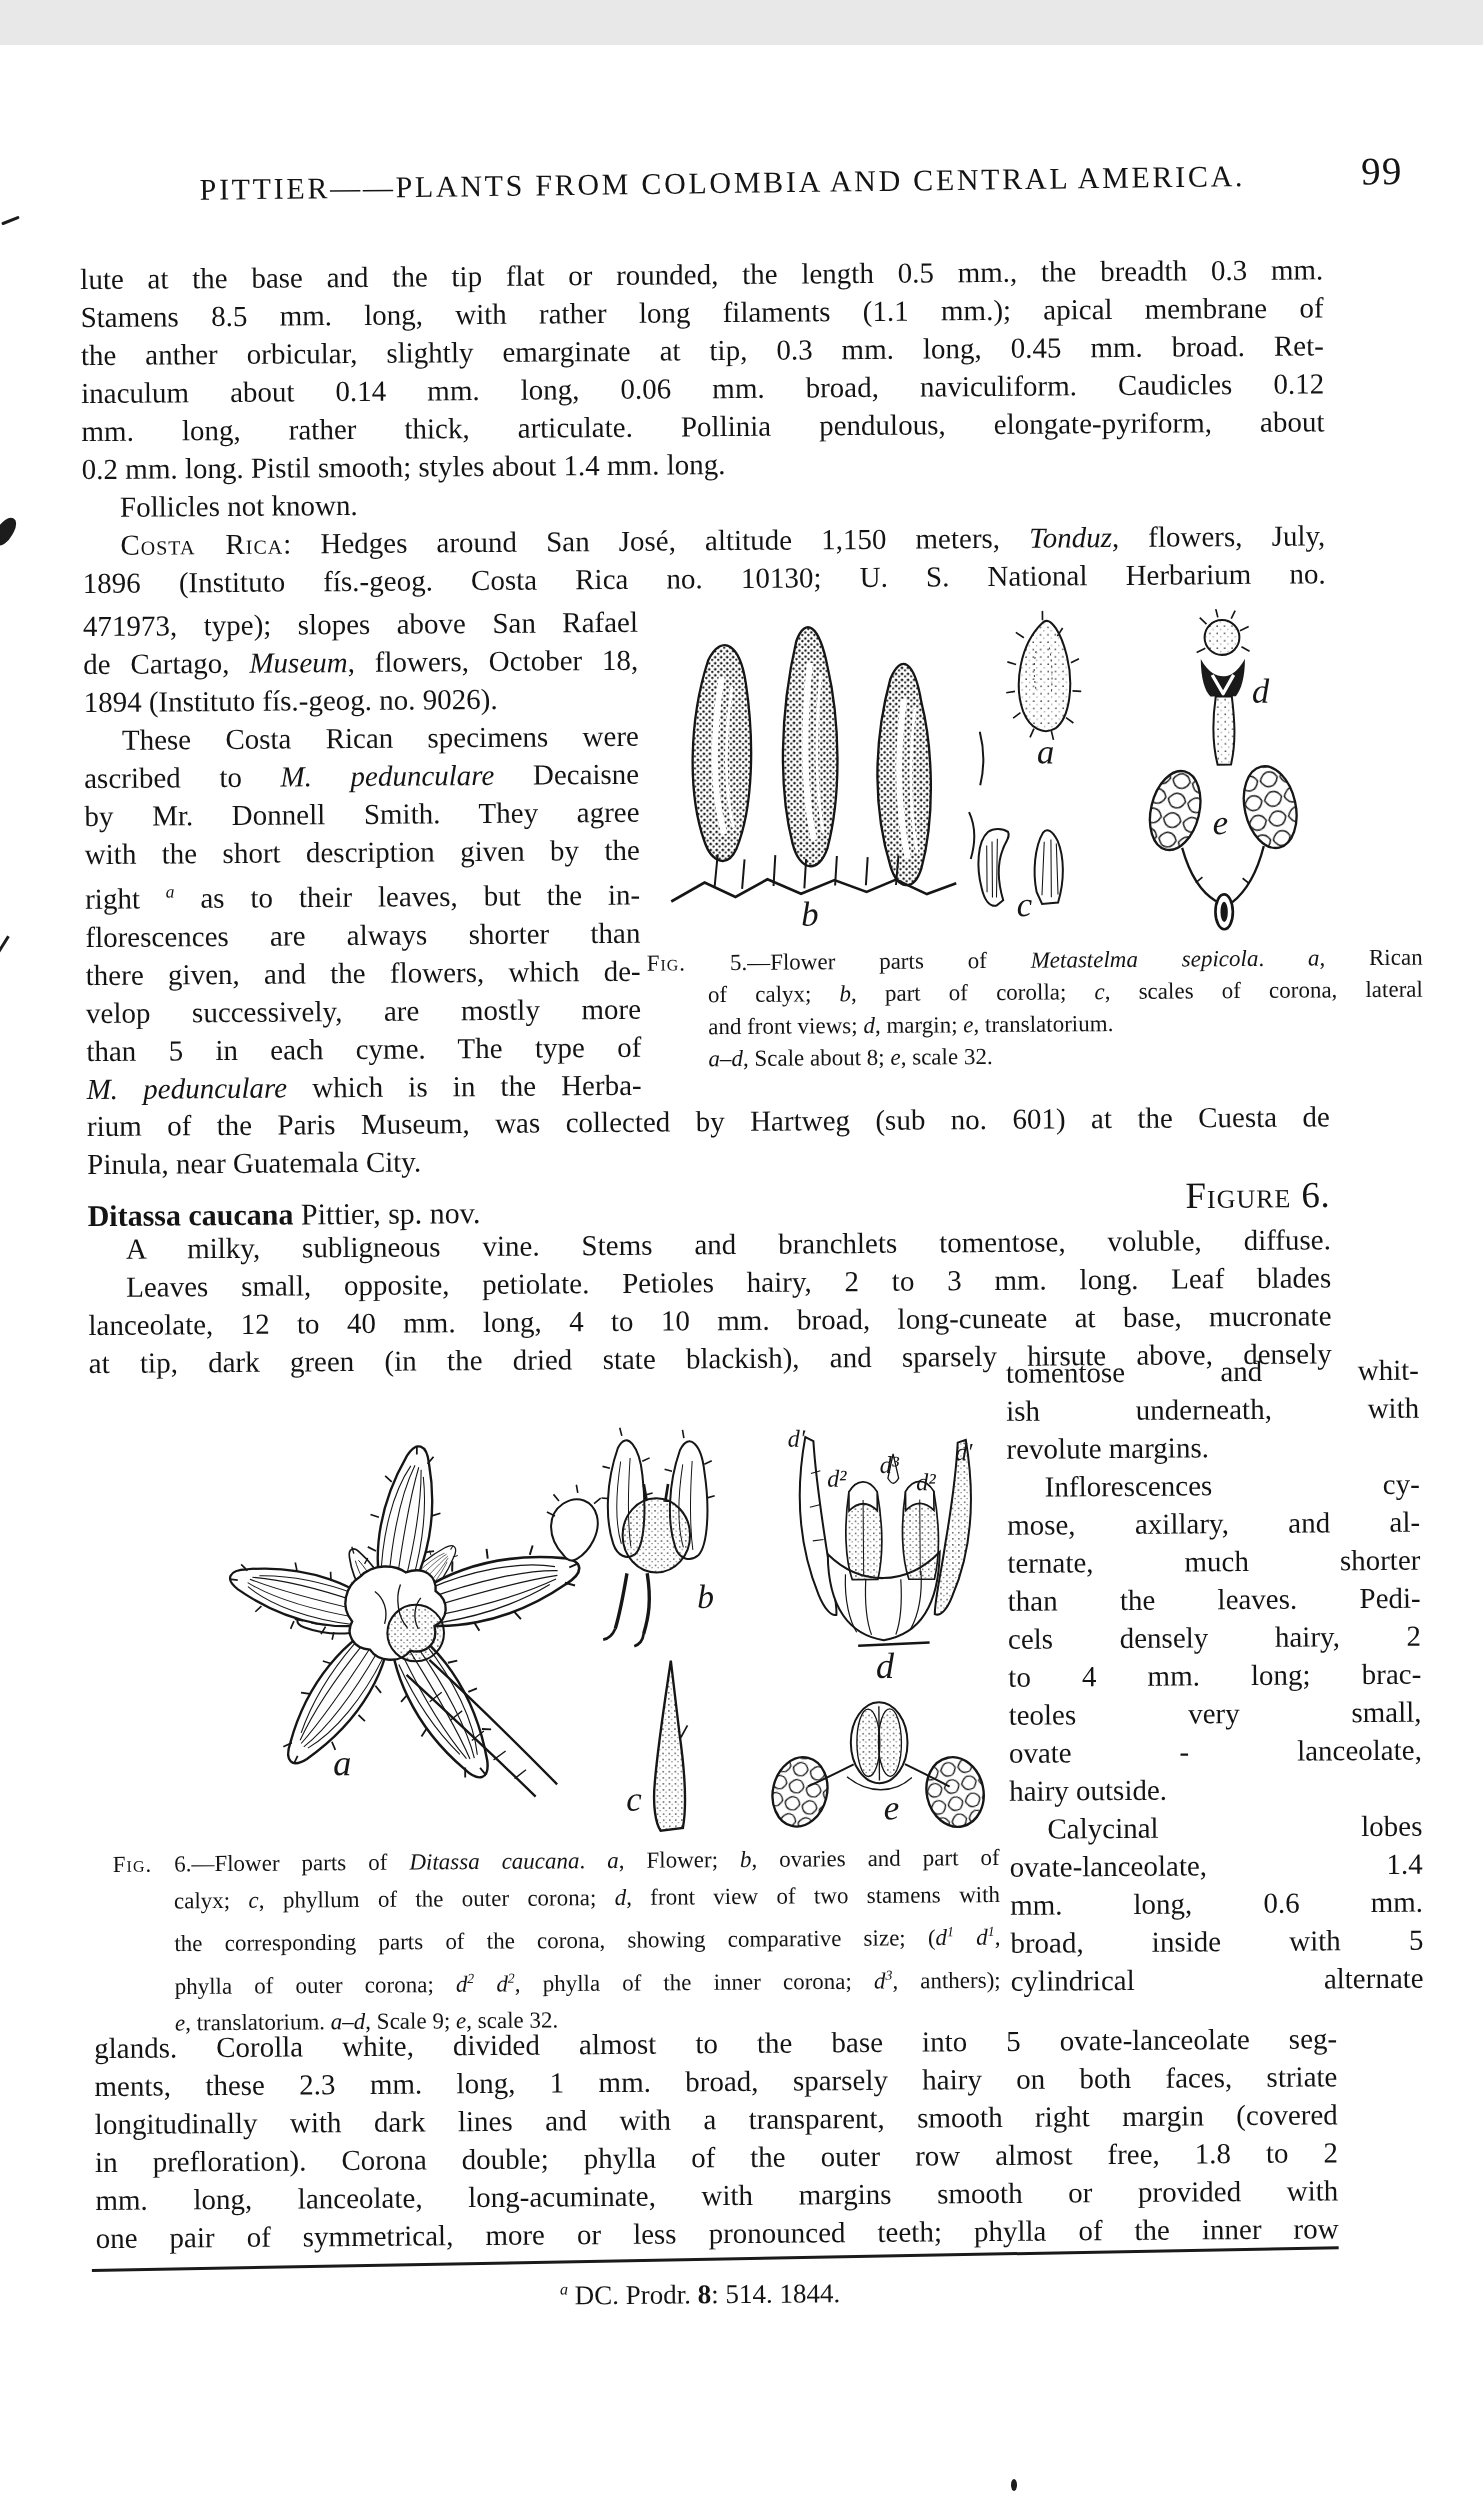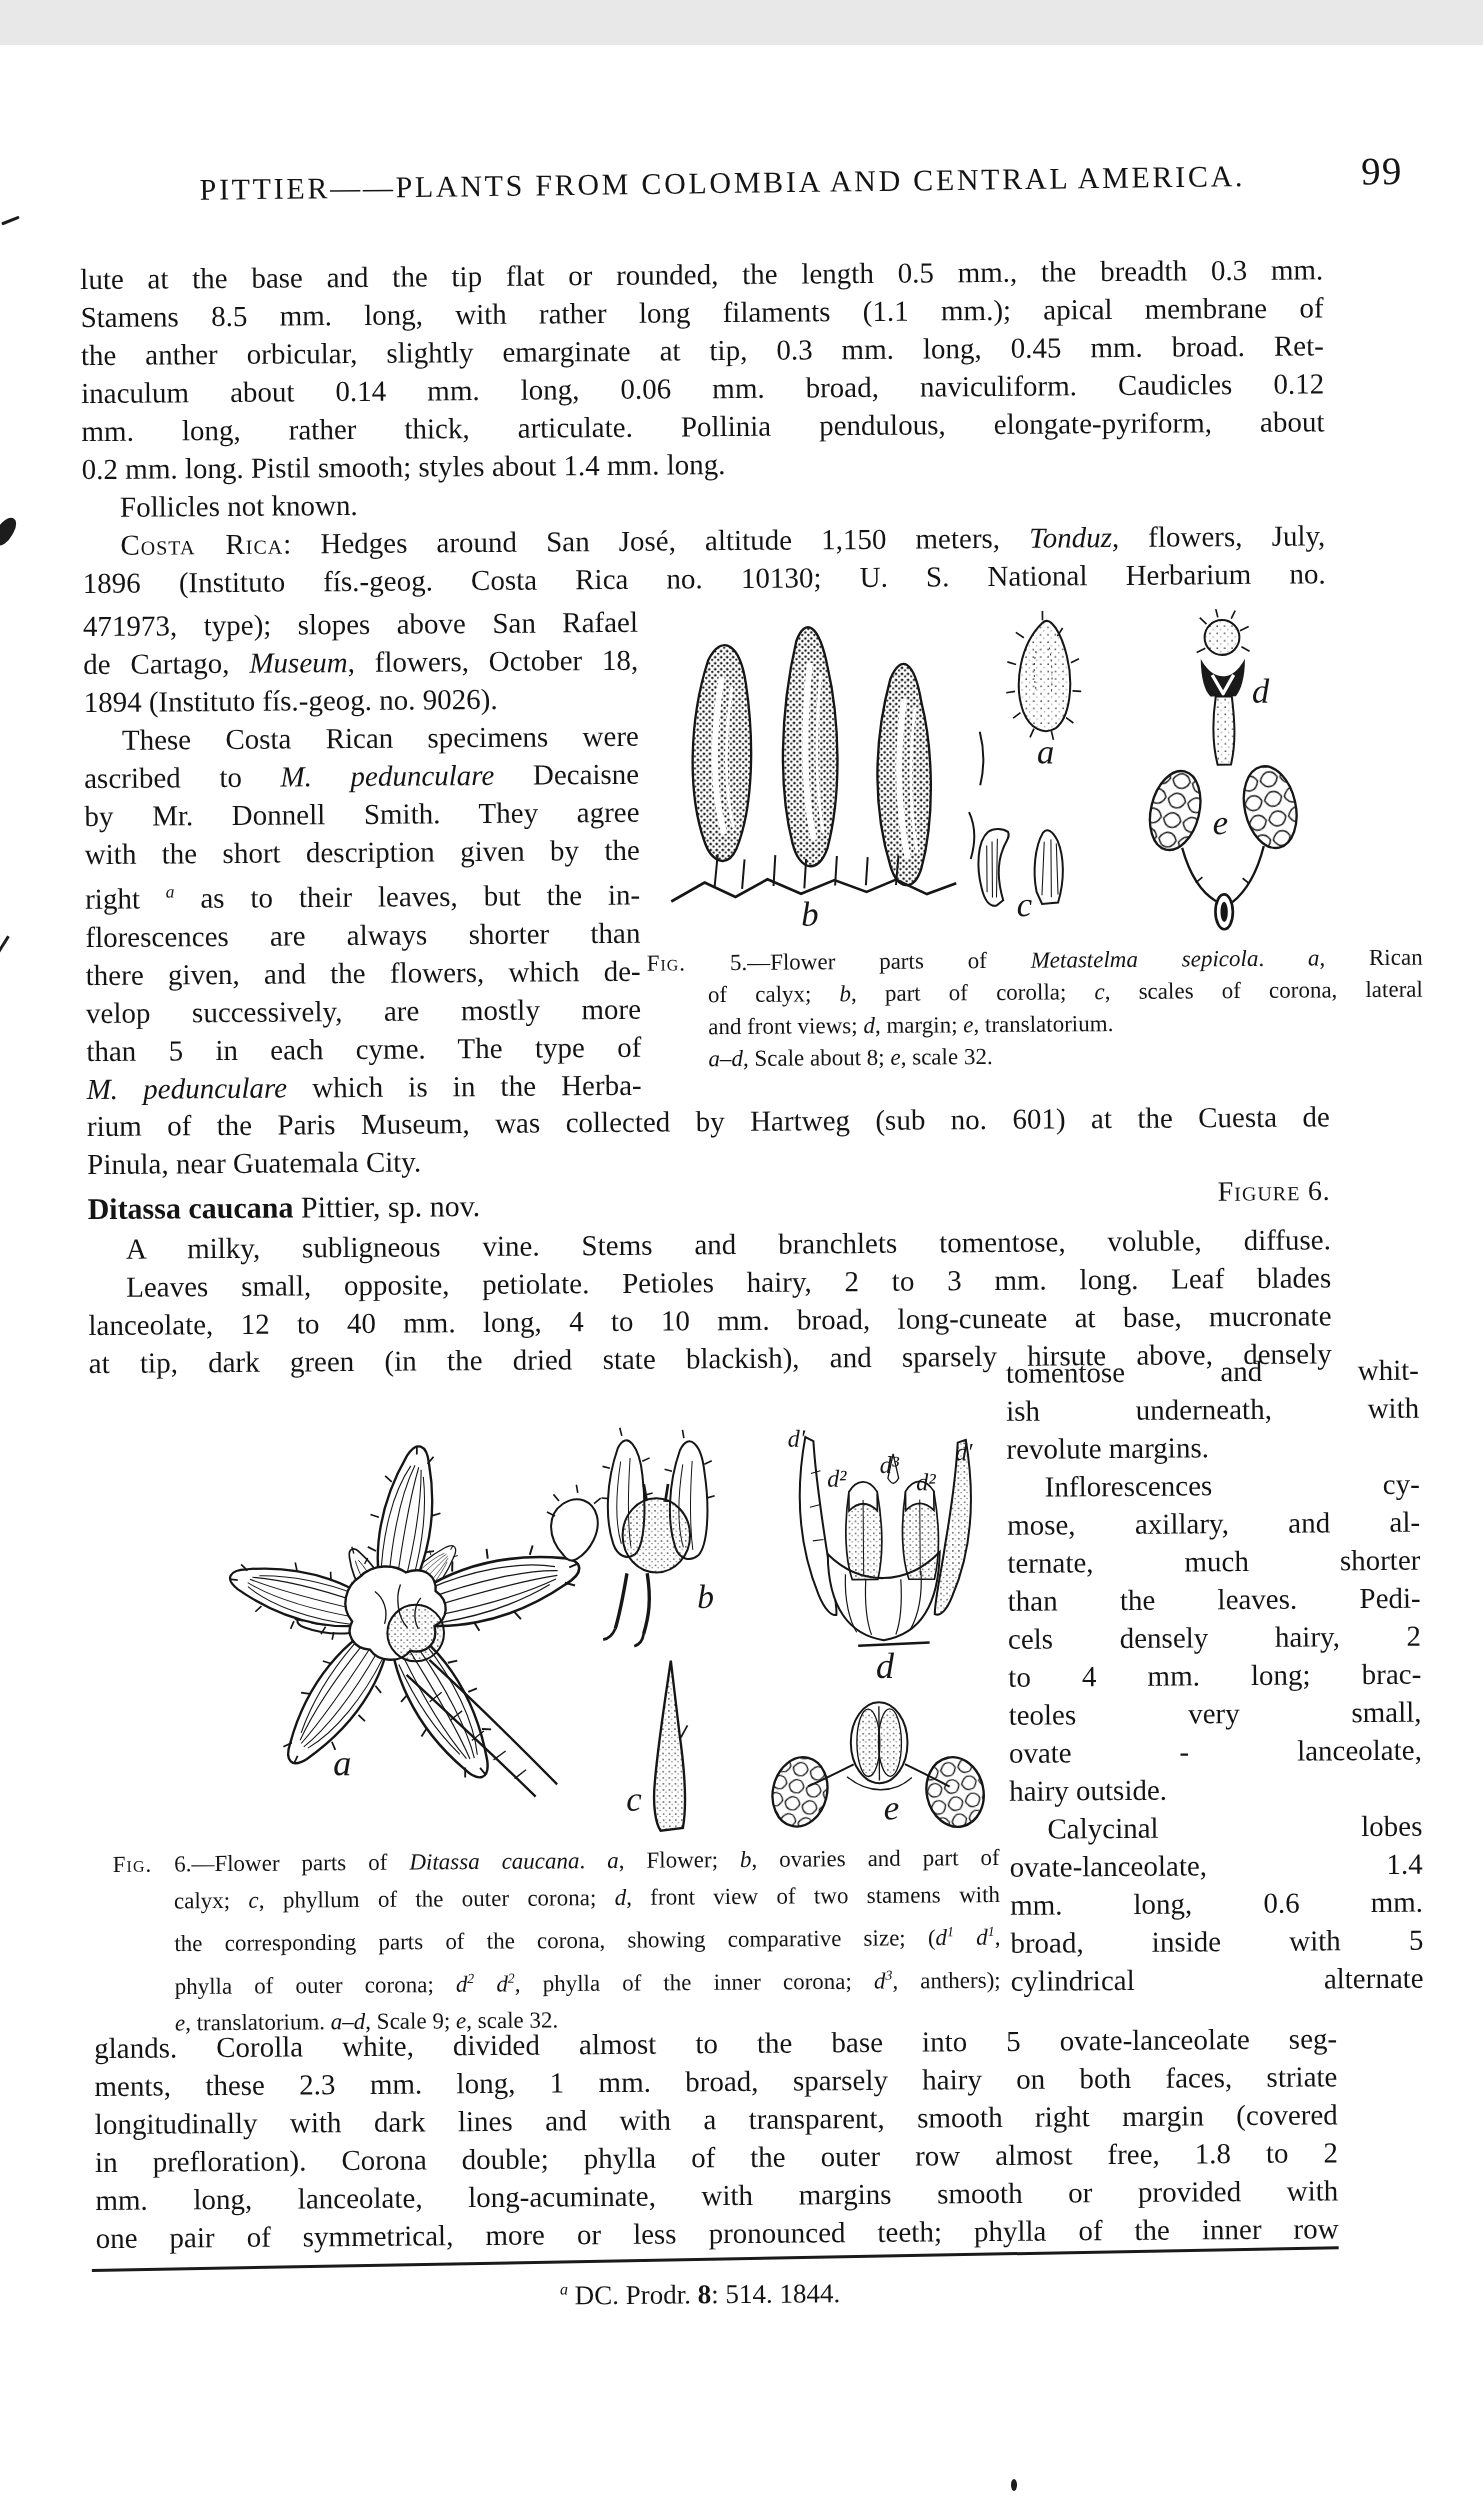--- a/index.html
+++ b/index.html
@@ -15,21 +15,21 @@
   .st-b{font-weight:bold;}
   .st-sc{font-variant:small-caps;letter-spacing:1px;}
   .st-sup{font-size:60%;vertical-align:super;}
   
   .hdr{display:flex;align-items:baseline;transform:rotate(-0.75deg);transform-origin:left bottom;}
   .hdr-title{flex:1;text-align:center;font-size:30px;letter-spacing:2.7px;white-space:nowrap;}
   .hdr-num{font-size:39px;margin-left:24px;letter-spacing:1.3px;}
   
   .species-row{display:flex;justify-content:space-between;align-items:baseline;}
   .species-name{font-size:30px;}
-  .figure-ref{font-size:28px;transform:translateY(-9.4px);letter-spacing:0.7px;}
+  .figure-ref{font-size:37px;transform:translateY(-9.4px);letter-spacing:0.7px;}
   
   .caption .tl{font-size:23px;line-height:32px;padding-left:61px;}
   .caption .tl:first-child{padding-left:0;}
   .caption.wide .tl{line-height:37px;}
   
   .footnote{font-size:27px;text-align:center;}
   .rule{position:absolute;background:#1a1a1a;transform:rotate(-0.6deg);transform-origin:left center;}
   
   svg text{font-family:"Liberation Serif","DejaVu Serif",serif;font-style:italic;fill:#161616;}
   

